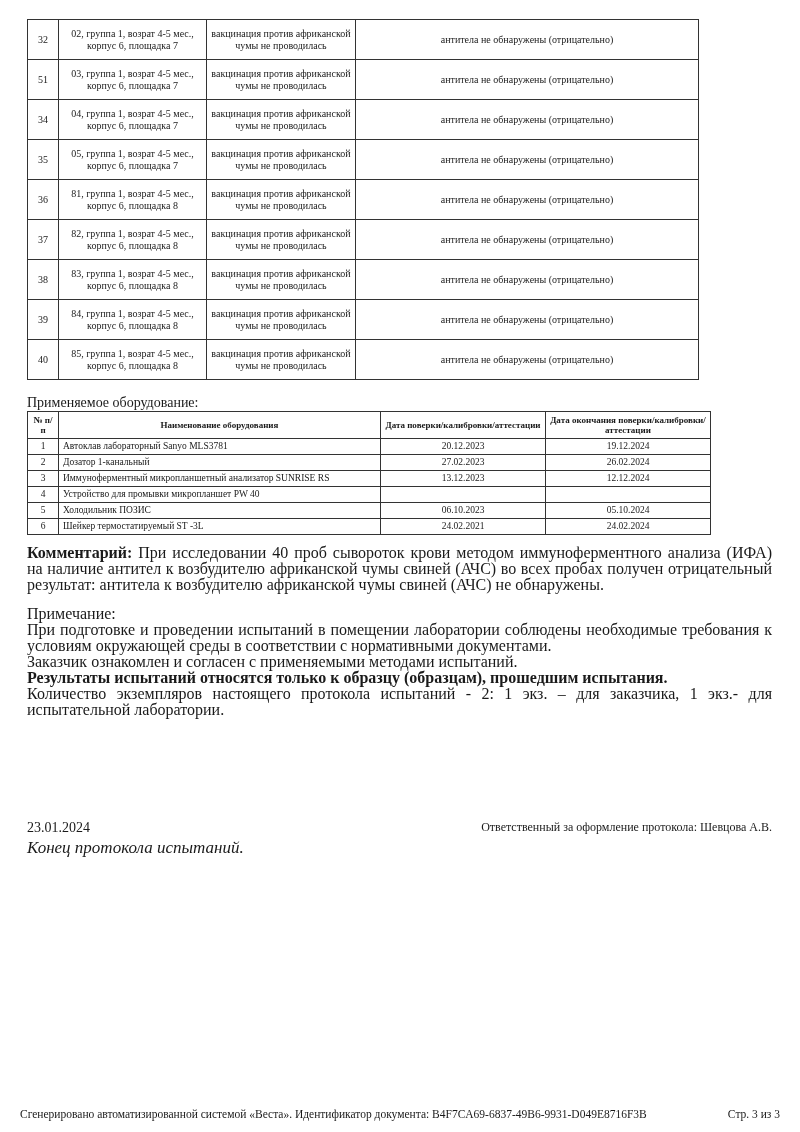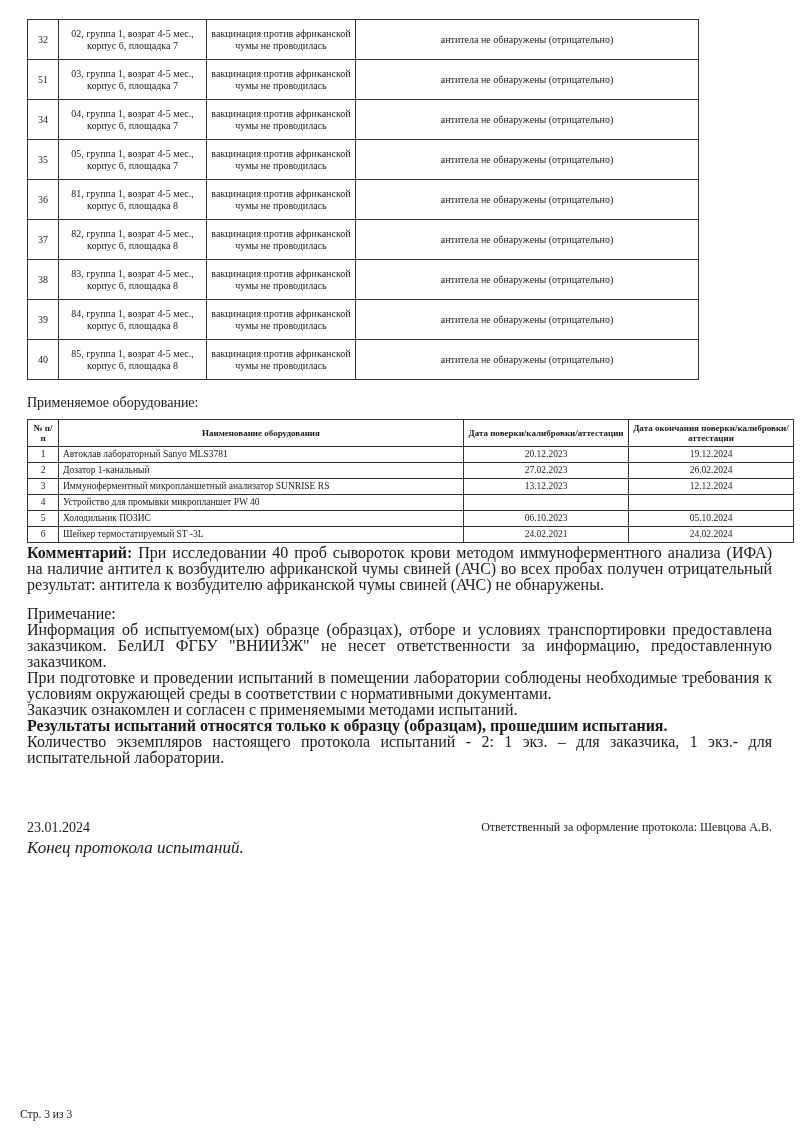--- a/index.html
+++ b/index.html
@@ -8,21 +8,21 @@
 
   
   table.results { position: absolute; left: 27px; top: 19px; width: 672px; border-collapse: collapse; font-size: 10px; line-height: 12px; }
   table.results td { border: 1px solid #333; text-align: center; vertical-align: middle; height: 40px; padding: 0 3px; }
   table.results td.c-num { width: 31px; }
   table.results td.c-sample { width: 148px; }
   table.results td.c-vac { width: 149px; }
 
   
   .equip-title { position: absolute; left: 27px; top: 395px; font-size: 14px; }
-  table.equip { position: absolute; left: 27px; top: 411px; width: 767px; border-collapse: collapse; font-size: 9.5px; line-height: 11px; margin-top: 8px; }
+  table.equip { position: absolute; left: 27px; top: 411px; width: 684px; border-collapse: collapse; font-size: 9.5px; line-height: 11px; }
   table.equip td, table.equip th { border: 1px solid #333; padding: 0 4px; height: 16px; }
   table.equip th { font-weight: bold; height: 27px; text-align: center; font-size: 9px; line-height: 10px; }
   table.equip td.num { text-align: center; width: 31px; }
   table.equip td.name { text-align: left; }
   table.equip td.date { text-align: center; width: 165px; }
   table.equip th.date { width: 165px; }
   table.equip th.num { width: 31px; }
 
   
   .para { position: absolute; left: 27px; width: 745px; font-size: 16px; line-height: 16px; text-align: justify; }
@@ -150,27 +150,27 @@
       </tr>
     </tbody>
 </table>
 
 <div class="para comment">
   <span class="bold">Комментарий:</span><span> При исследовании 40 проб сывороток крови методом иммуноферментного анализа (ИФА) на наличие антител к возбудителю африканской чумы свиней (АЧС) во всех пробах получен отрицательный результат: антитела к возбудителю африканской чумы свиней (АЧС) не обнаружены.</span>
 </div>
 
 <div class="para notes">
   <p>Примечание:</p>
-  <p>Информация об испытуемом(ых) образце (образцах), отборе и условиях транспортировки предоставлена заказчиком. БелИЛ ФГБУ "ВНИИЗЖ" не несет ответственности за информацию, предоставленную заказчиком.</p>
   <p>При подготовке и проведении испытаний в помещении лаборатории соблюдены необходимые требования к условиям окружающей среды в соответствии с нормативными документами.</p>
   <p>Заказчик ознакомлен и согласен с применяемыми методами испытаний.</p>
   <p class="bold">Результаты испытаний относятся только к образцу (образцам), прошедшим испытания.</p>
   <p>Количество экземпляров настоящего протокола испытаний - 2: 1 экз. – для заказчика, 1 экз.- для испытательной лаборатории.</p>
 </div>
 
 <div class="sign-date">23.01.2024</div>
 <div class="sign-resp">Ответственный за оформление протокола: Шевцова А.В.</div>
 <div class="end-text">Конец протокола испытаний.</div>
 
 <div class="footer footer-1">Протокол № Д-24/01965 от 23.01.2024</div>
 <div class="footer footer-2">
+  <span>Сгенерировано автоматизированной системой «Веста». Идентификатор документа: B4F7CA69-6837-49B6-9931-D049E8716F3B</span>
   <span>Стр. 3 из 3</span>
 </div>
 
 </body></html>

